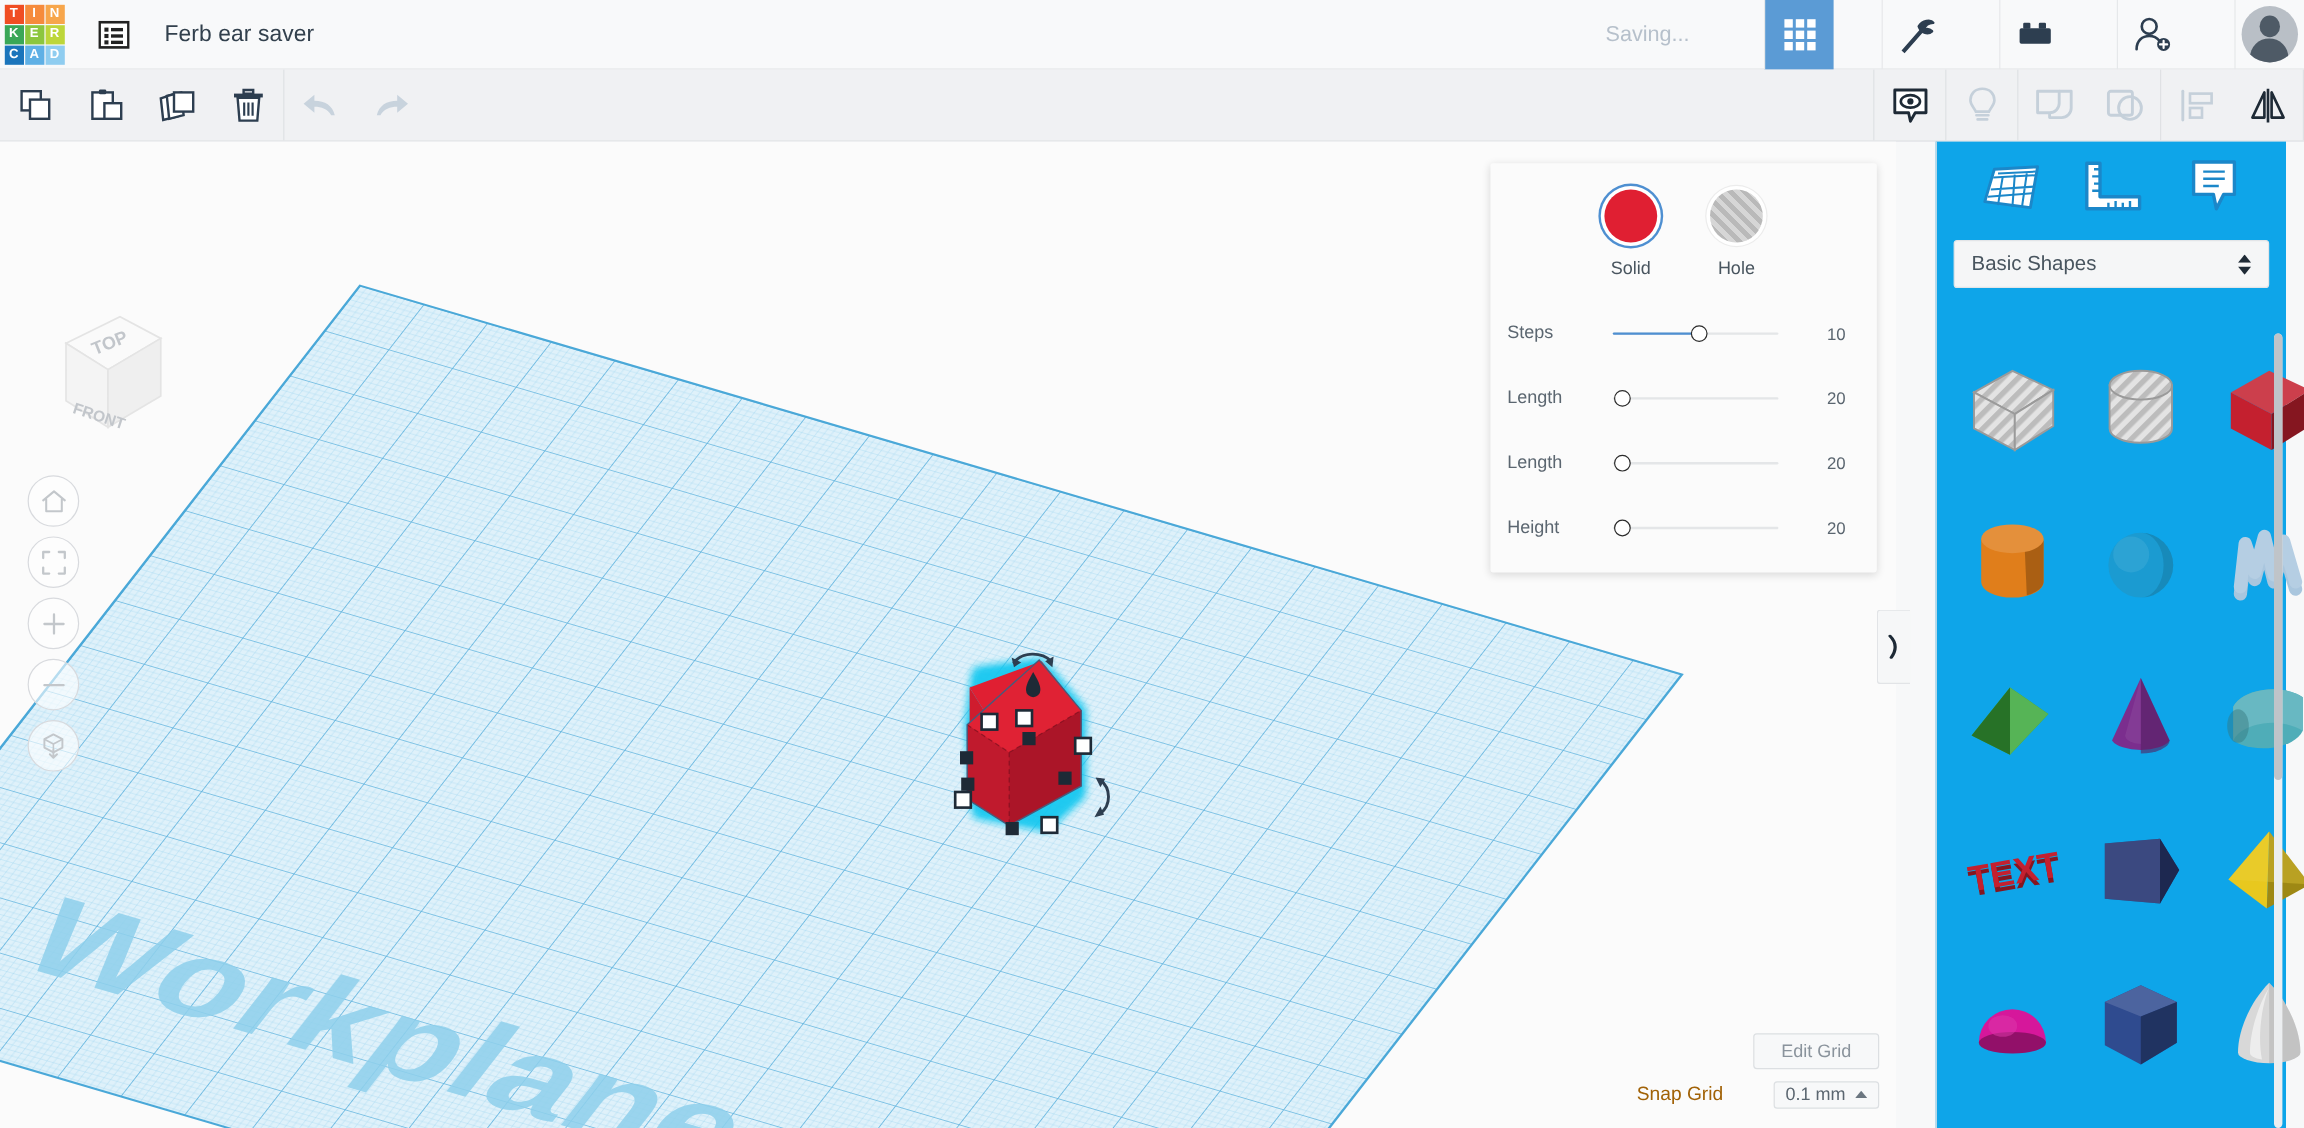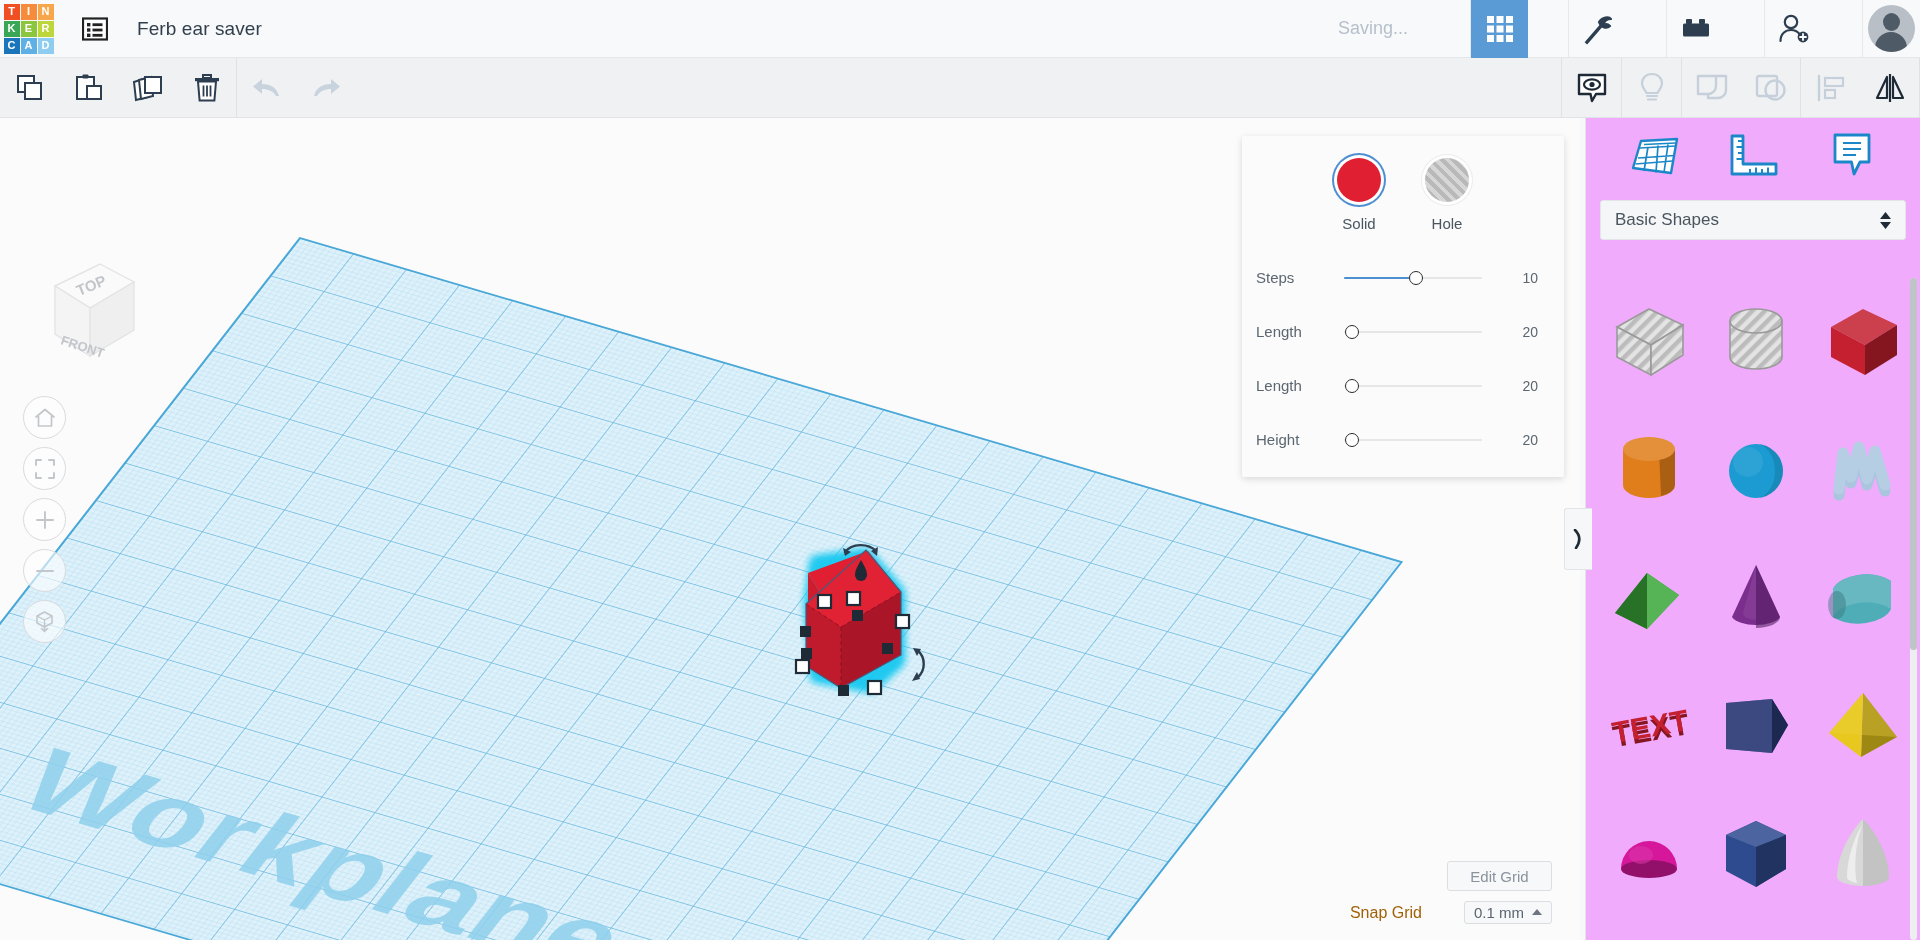--- a/index.html
+++ b/index.html
@@ -88,21 +88,21 @@
   .viewcube { position: absolute; left: 22px; top: 128px; width: 125px; height: 125px; }
   .nav-col { position: absolute; left: 23px; top: 278px; display: flex; flex-direction: column; gap: 8px; }
   .nav-btn {
     width: 43px; height: 43px; border-radius: 50%; border: 1px solid #d8dade;
     background: rgba(255,255,255,.6);
     display: flex; align-items: center; justify-content: center; cursor: pointer;
   }
 
   
   .grid-controls {
-    position: absolute; right: 28px; bottom: 16px; display: flex; flex-direction: column; align-items: flex-end; gap: 10px;
+    position: absolute; right: 14px; bottom: 16px; display: flex; flex-direction: column; align-items: flex-end; gap: 10px;
   }
   .edit-grid-btn {
     min-width: 105px; height: 30px; padding: 0 14px;
     border: 1px solid #dcdfe2; border-radius: 3px; background: #f7f8f9;
     font-size: 15px; color: #8a939c; display: flex; align-items: center; justify-content: center; cursor: pointer;
   }
   .snap-row { display: flex; align-items: center; gap: 10px; }
   .snap-label { font-size: 16px; color: #a16207; }
   .snap-select {
     height: 23px; min-width: 78px; padding: 0 9px;
@@ -151,22 +151,22 @@
   }
   .srow-fill { position: absolute; left: 0; top: 8px; height: 2px; background: #4e8fd1; border-radius: 2px; }
   .srow-knob {
     position: absolute; top: 2px; width: 14px; height: 14px;
     border: 1.5px solid #2b2b2b; border-radius: 50%; background: #fff; cursor: pointer;
   }
   .srow-val { width: 40px; text-align: right; font-size: 14px; color: #5b6670; }
 
   
   .sidebar {
-    position: absolute; top: 118px; right: 0; width: 335px; height: 822px;
-    background: #f0abfc; border-left: 1px solid #e2e4e7;
+    position: absolute; top: 118px; right: 15px; width: 292px; height: 822px;
+    background: #0ea5e9; border-left: 1px solid #e2e4e7;
   }
   .sb-icons { display: flex; align-items: center; justify-content: space-around; height: 74px; padding: 0 18px; }
   .sb-icon-btn { width: 56px; height: 56px; display: flex; align-items: center; justify-content: center; cursor: pointer; }
   .sb-select {
     margin: 8px 14px 0 14px; height: 40px;
     background: #f5f6f7; border: 1px solid #e3e5e8; border-radius: 3px;
     display: flex; align-items: center; padding: 0 14px; cursor: pointer;
   }
   .sb-select-label { font-size: 17px; color: #49555f; }
   .sb-select-arrows { margin-left: auto; display: flex; flex-direction: column; gap: 3px; }

